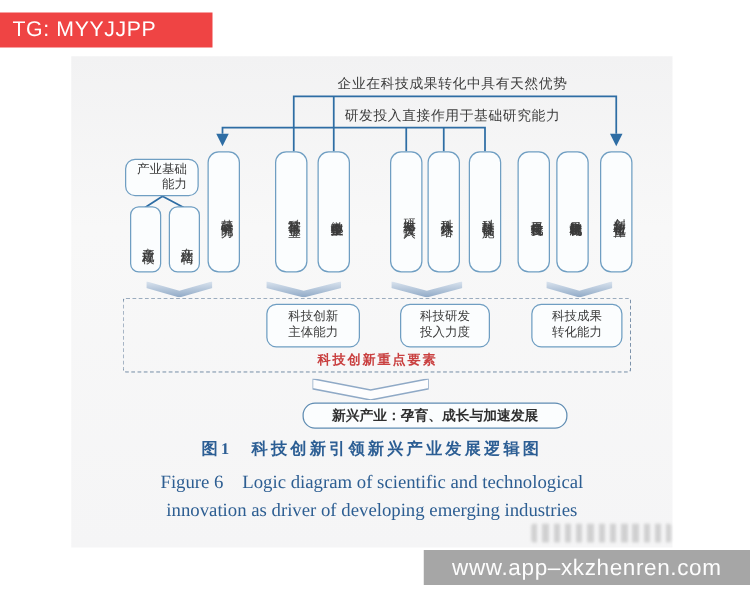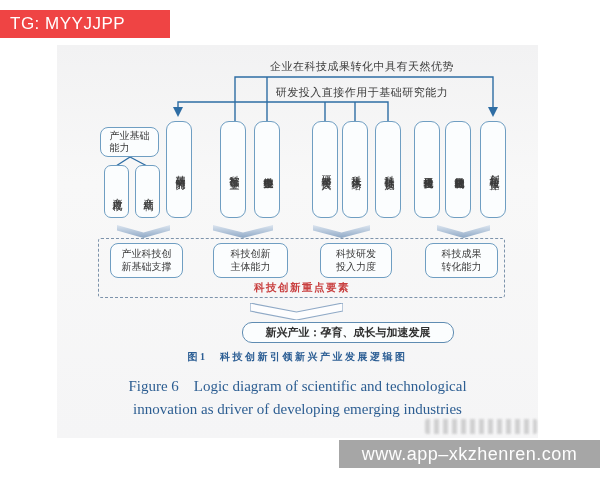--- a/index.html
+++ b/index.html
@@ -10,34 +10,34 @@
   .abs{position:absolute;}
   .edge-label{position:absolute;left:130px;width:350px;text-align:center;
               font-size:11px;color:#3c3c3c;letter-spacing:.5px;}
   .connectors{position:absolute;left:0;top:0;}
   .vbox{position:absolute;top:76px;width:26px;height:97px;border:1.5px solid #6f9ec2;
         border-radius:9px;background:#fbfdfe;box-sizing:border-box;
         writing-mode:vertical-rl;text-orientation:upright;text-align:center;
         line-height:22px;font-size:10px;letter-spacing:1px;color:#3a3a3a;}
   .hbox{position:absolute;border:1.5px solid #6f9ec2;border-radius:8px;background:#fbfdfe;
         box-sizing:border-box;display:flex;align-items:center;justify-content:center;
-        text-align:left;font-size:10px;line-height:12.5px;color:#3a3a3a;white-space:pre-line;}
+        text-align:right;font-size:10px;line-height:12.5px;color:#3a3a3a;white-space:pre-line;}
   .chevron{position:absolute;top:180px;height:13px;
            background:linear-gradient(180deg,#dbe4ef,#8fa9c6);
            clip-path:polygon(0 0,50% 58%,100% 0,100% 42%,50% 100%,0 42%);}
   .dashedbox{position:absolute;left:41px;top:193px;width:407px;height:60px;
              border:1.5px dashed #7d93ab;border-radius:3px;box-sizing:border-box;}
   .redlabel{position:absolute;left:150px;top:236px;width:190px;text-align:center;
             color:#c94040;font-weight:bold;font-size:10.5px;letter-spacing:1.5px;}
   .outcome{position:absolute;left:141px;top:277px;width:212px;height:21px;
            border:1.5px solid #5f8cb2;border-radius:10px;background:#fbfdfe;box-sizing:border-box;
            display:flex;align-items:center;justify-content:center;
            font-size:11px;font-weight:bold;color:#2f2f2f;margin-left:44px;}
   .caption-zh{position:absolute;left:0;top:305px;width:100%;text-align:center;
-              color:#2c5e94;font-weight:bold;font-size:10px;letter-spacing:2.5px;
+              color:#2c5e94;font-weight:bold;font-size:13px;letter-spacing:2.5px;
               font-family:"Liberation Serif","DejaVu Serif",serif;white-space:pre;}
   .cap-en{position:absolute;left:0;width:100%;text-align:center;color:#2d5e92;
           font-size:15px;font-family:"Liberation Serif","DejaVu Serif",serif;white-space:pre;}
   .cap-en.l1{top:333px;}
   .cap-en.l2{top:356px;}
   .wm{position:absolute;left:368px;top:374px;width:112px;height:15px;opacity:.4;
       filter:blur(1.2px);border-radius:2px;
       background:repeating-linear-gradient(90deg,#9a9a9a 0 5px,transparent 5px 9px);}
   .tg{position:absolute;left:0;top:10px;width:170px;height:28px;background:#ef4444;
       color:#ffffff;font-size:17px;line-height:28px;padding-left:10px;
@@ -86,22 +86,20 @@
     <div class="vbox" style="left:357px;letter-spacing:0;">科技成果转化平台</div>
     <div class="vbox" style="left:388px;letter-spacing:0;">成果转化激励机制</div>
     <div class="vbox" style="left:423px;">创新与转化主体</div>
 
     <div class="chevron" style="left:60px;width:53px;"></div>
     <div class="chevron" style="left:156px;width:60px;"></div>
     <div class="chevron" style="left:256px;width:57px;"></div>
     <div class="chevron" style="left:380px;width:53px;"></div>
 
     <div class="dashedbox"></div>
-    <div class="hbox" style="left:53px;top:198px;width:73px;height:35px;">产业科技创
-新基础支撑</div>
     <div class="hbox" style="left:263px;top:198px;width:72px;height:35px;">科技研发
 投入力度</div>
     <div class="hbox" style="left:156px;top:198px;width:75px;height:35px;">科技创新
 主体能力</div>
     <div class="hbox" style="left:368px;top:198px;width:73px;height:35px;">科技成果
 转化能力</div>
     <div class="redlabel">科技创新重点要素</div>
 
     <svg class="abs" style="left:193px;top:258px;" width="93" height="17" viewBox="0 0 93 17">
       <polygon points="0,0 46.5,9 93,0 93,8 46.5,17 0,8" fill="#fdfdfe" stroke="#8fa9c6" stroke-width="1.2"></polygon>

